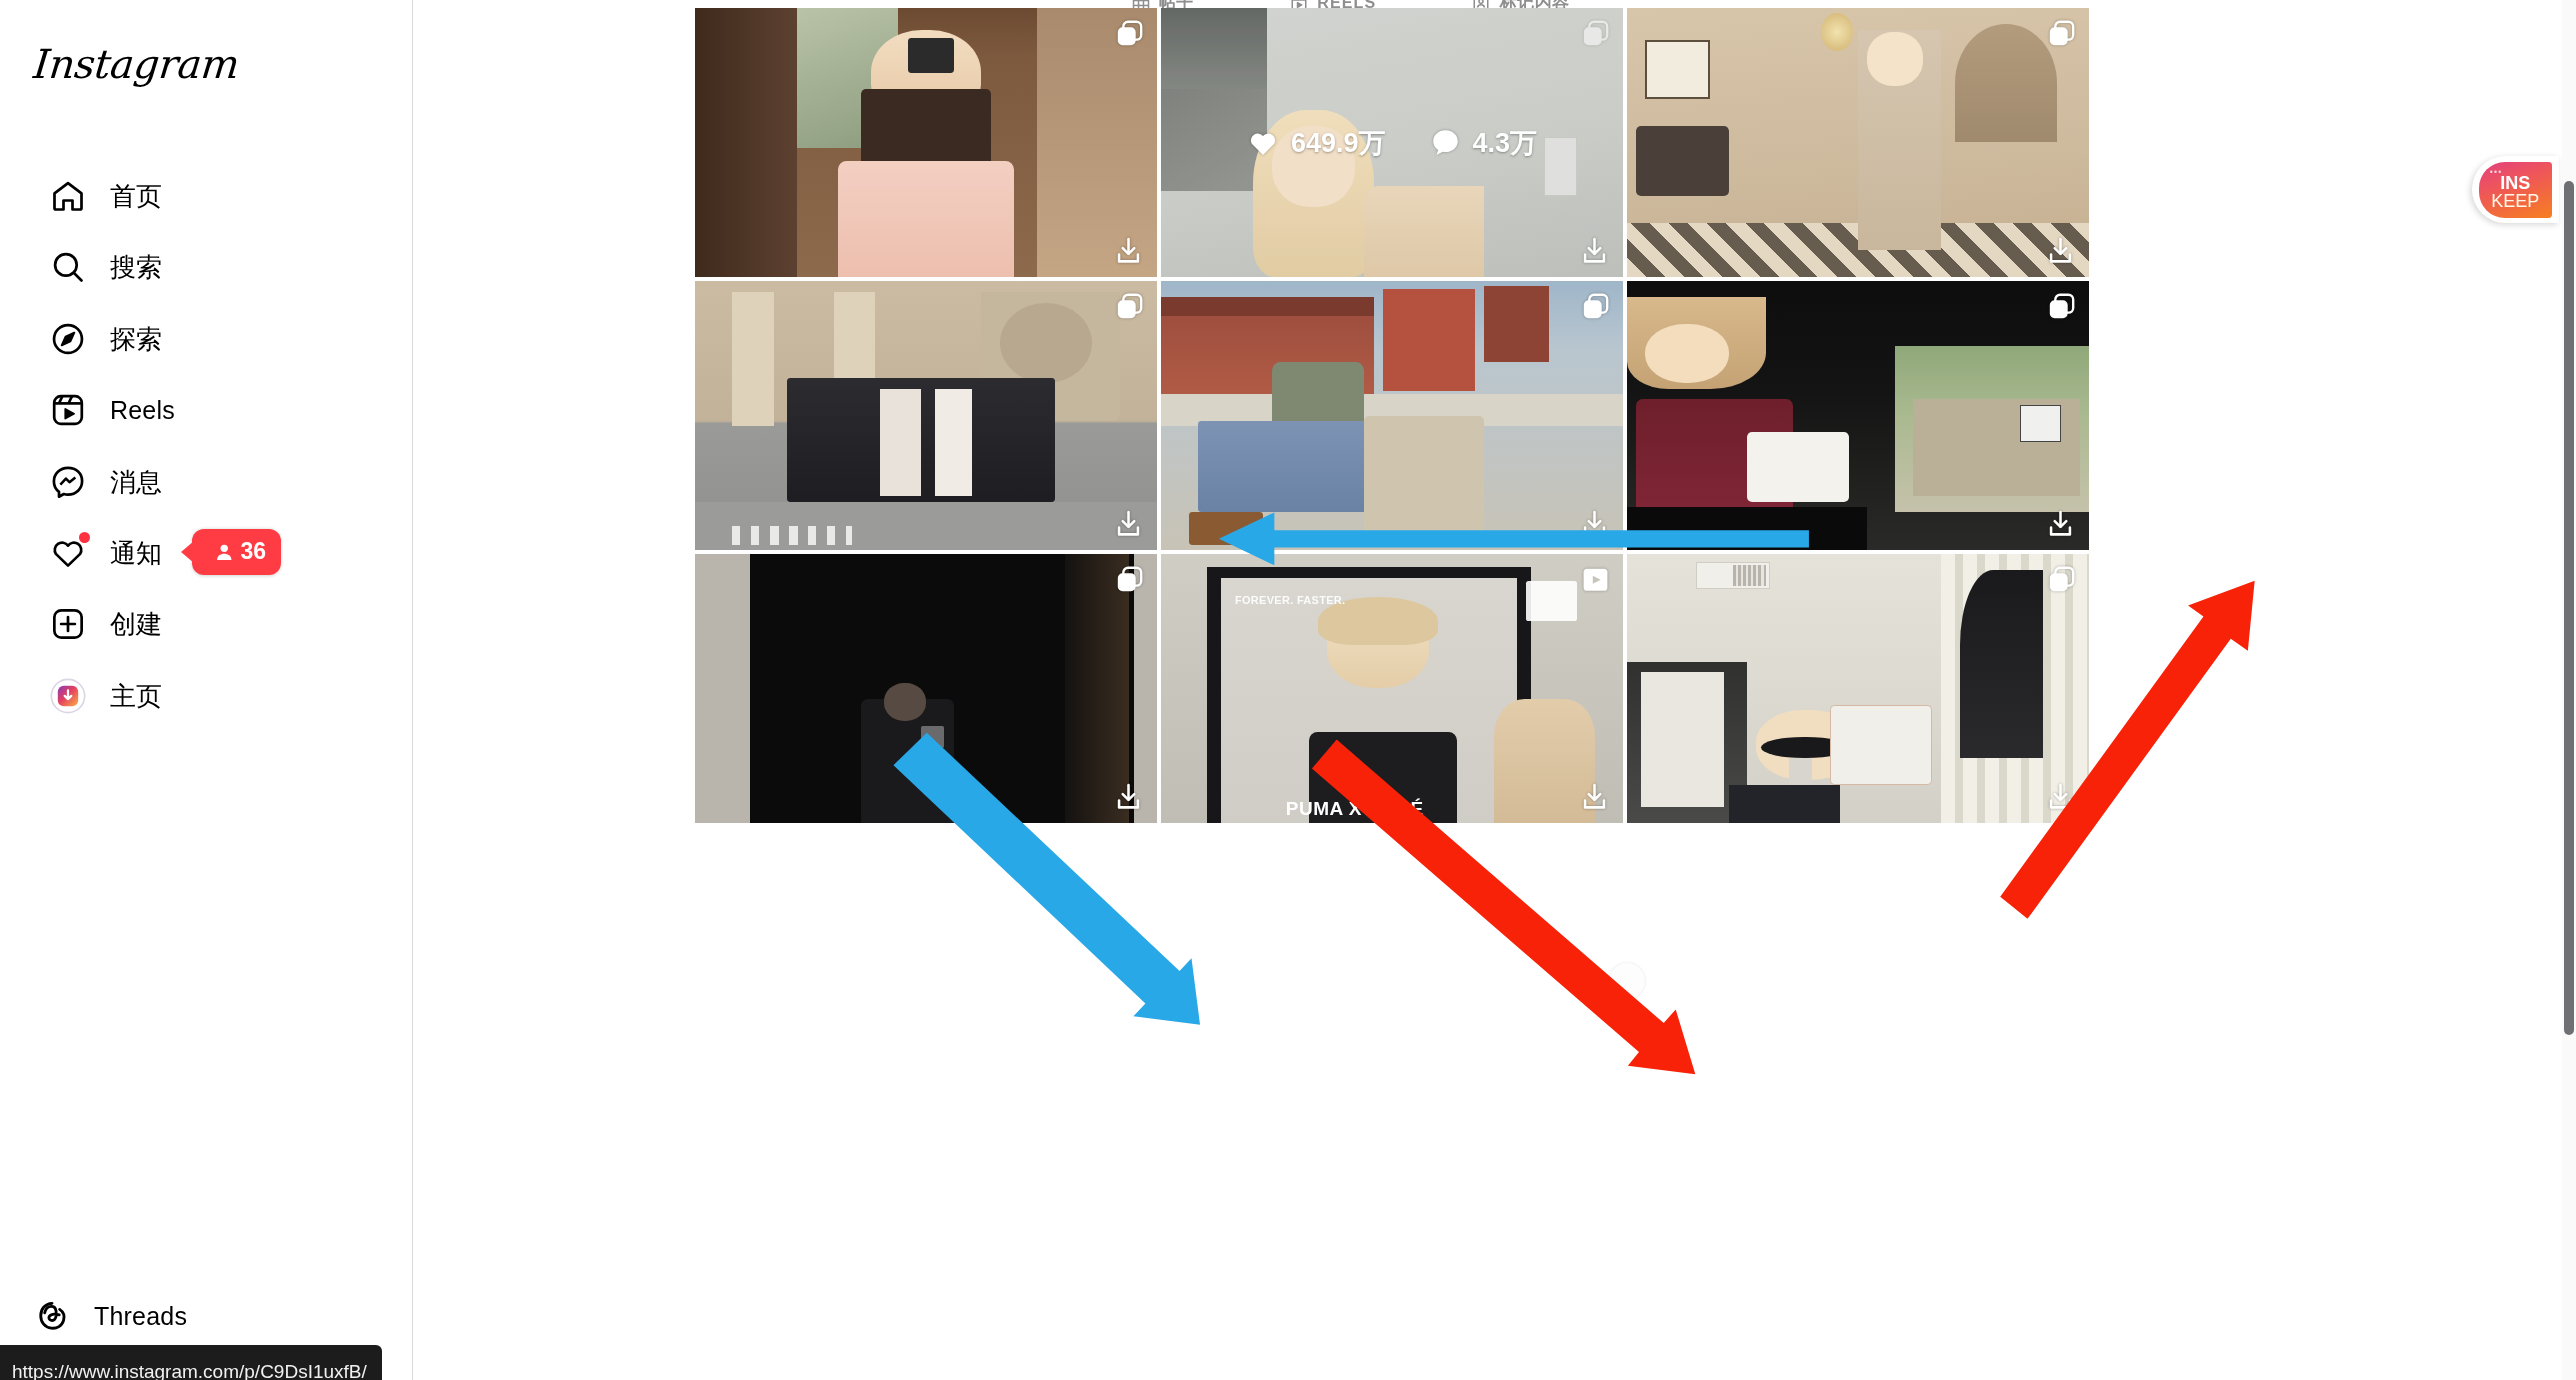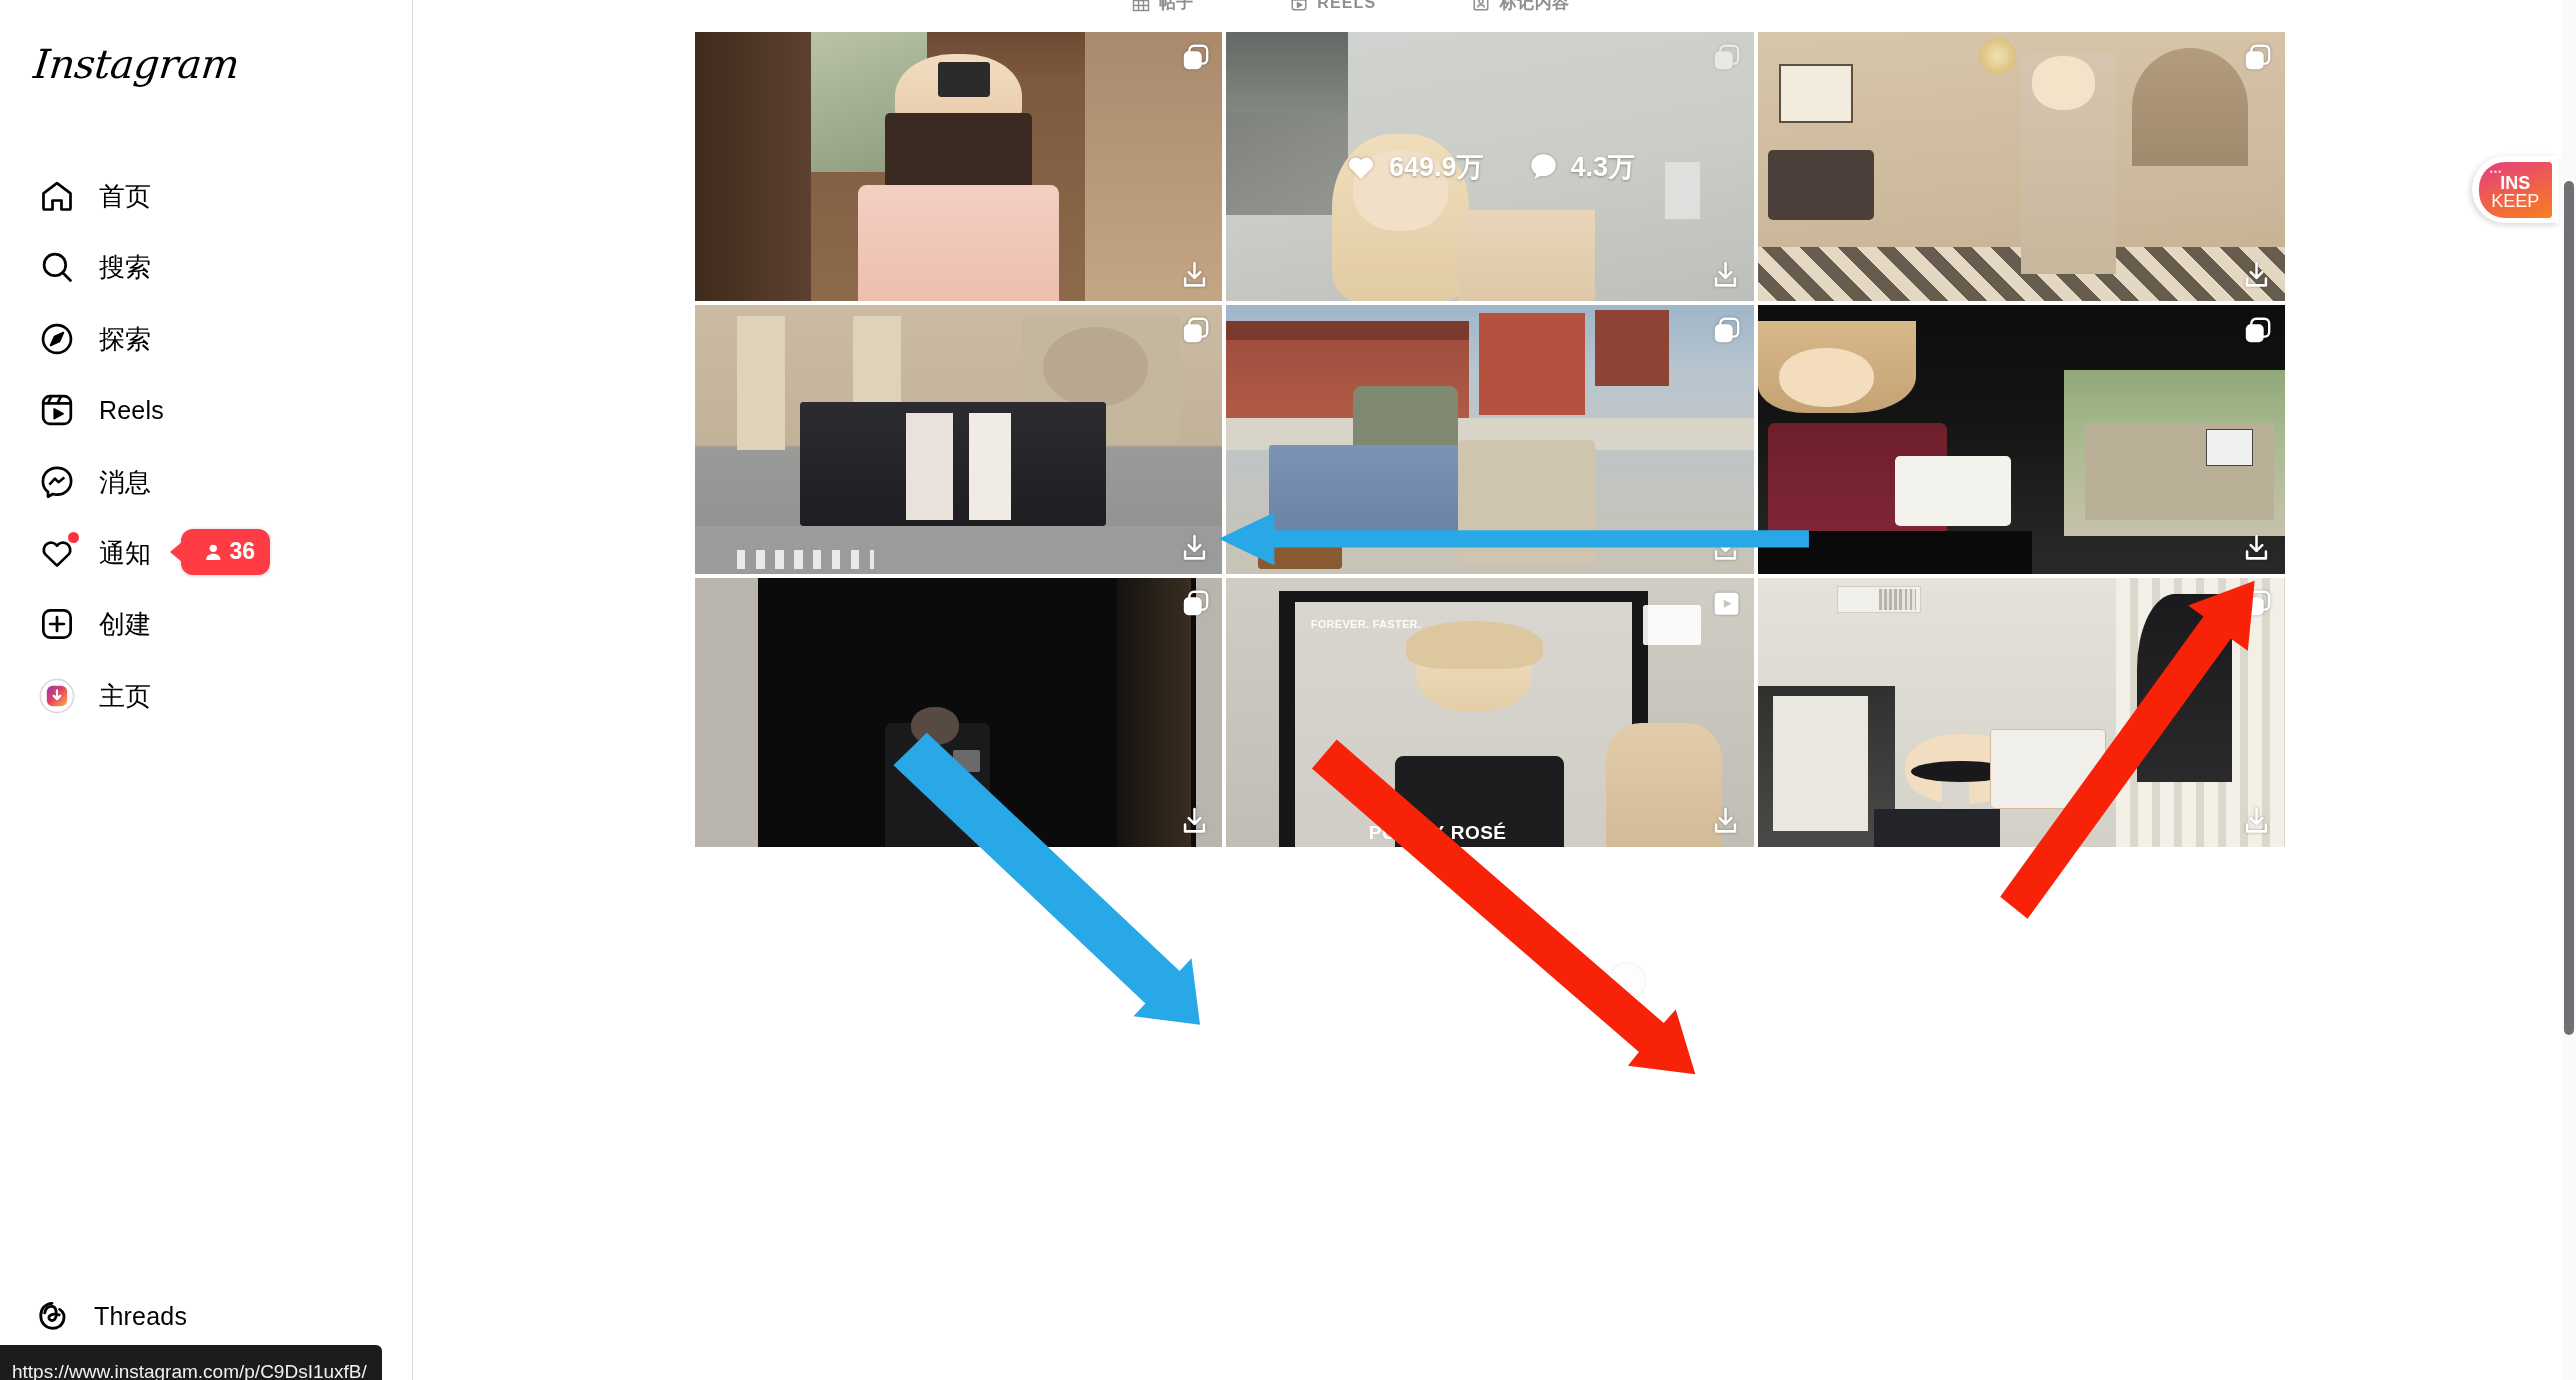--- a/index.html
+++ b/index.html
@@ -21,21 +21,21 @@
   #brand {
     position: absolute; left: 34px; top: 41px;
     font-family: "DejaVu Serif", serif;
     font-size: 40px;
     font-style: italic;
     font-weight: 400;
     color: #000;
     letter-spacing: -0.4px;
     transform: skewX(-6deg);
   }
-  .nav-list { position: absolute; left: 5px; top: 171px; width: 413px; }
+  .nav-list { position: absolute; left: 16px; top: 171px; width: 413px; }
   .nav-item {
     position: relative;
     display: flex; align-items: center;
     height: 50px;
     padding-left: 31px;
     margin-bottom: 21.4px;
     cursor: pointer;
   }
   .nav-icon {
     width: 41px; height: 41px;
@@ -125,22 +125,22 @@
     font-weight: 700;
     letter-spacing: 1.2px;
     cursor: pointer;
   }
   .tab .ticon { width: 18px; height: 18px; display:block; }
   .tab.cn { letter-spacing: 0.4px; font-size: 17px; }
 
   
   #grid {
     position: absolute;
-    left: 280px; top: 32px;
-    width: 1590px;
+    left: 280px; top: 8px;
+    width: 1394px;
     display: grid;
     grid-template-columns: repeat(3, 1fr);
     gap: 4px;
   }
   .cell {
     position: relative;
     width: 100%;
     height: 269px;
     overflow: hidden;
     cursor: pointer;

